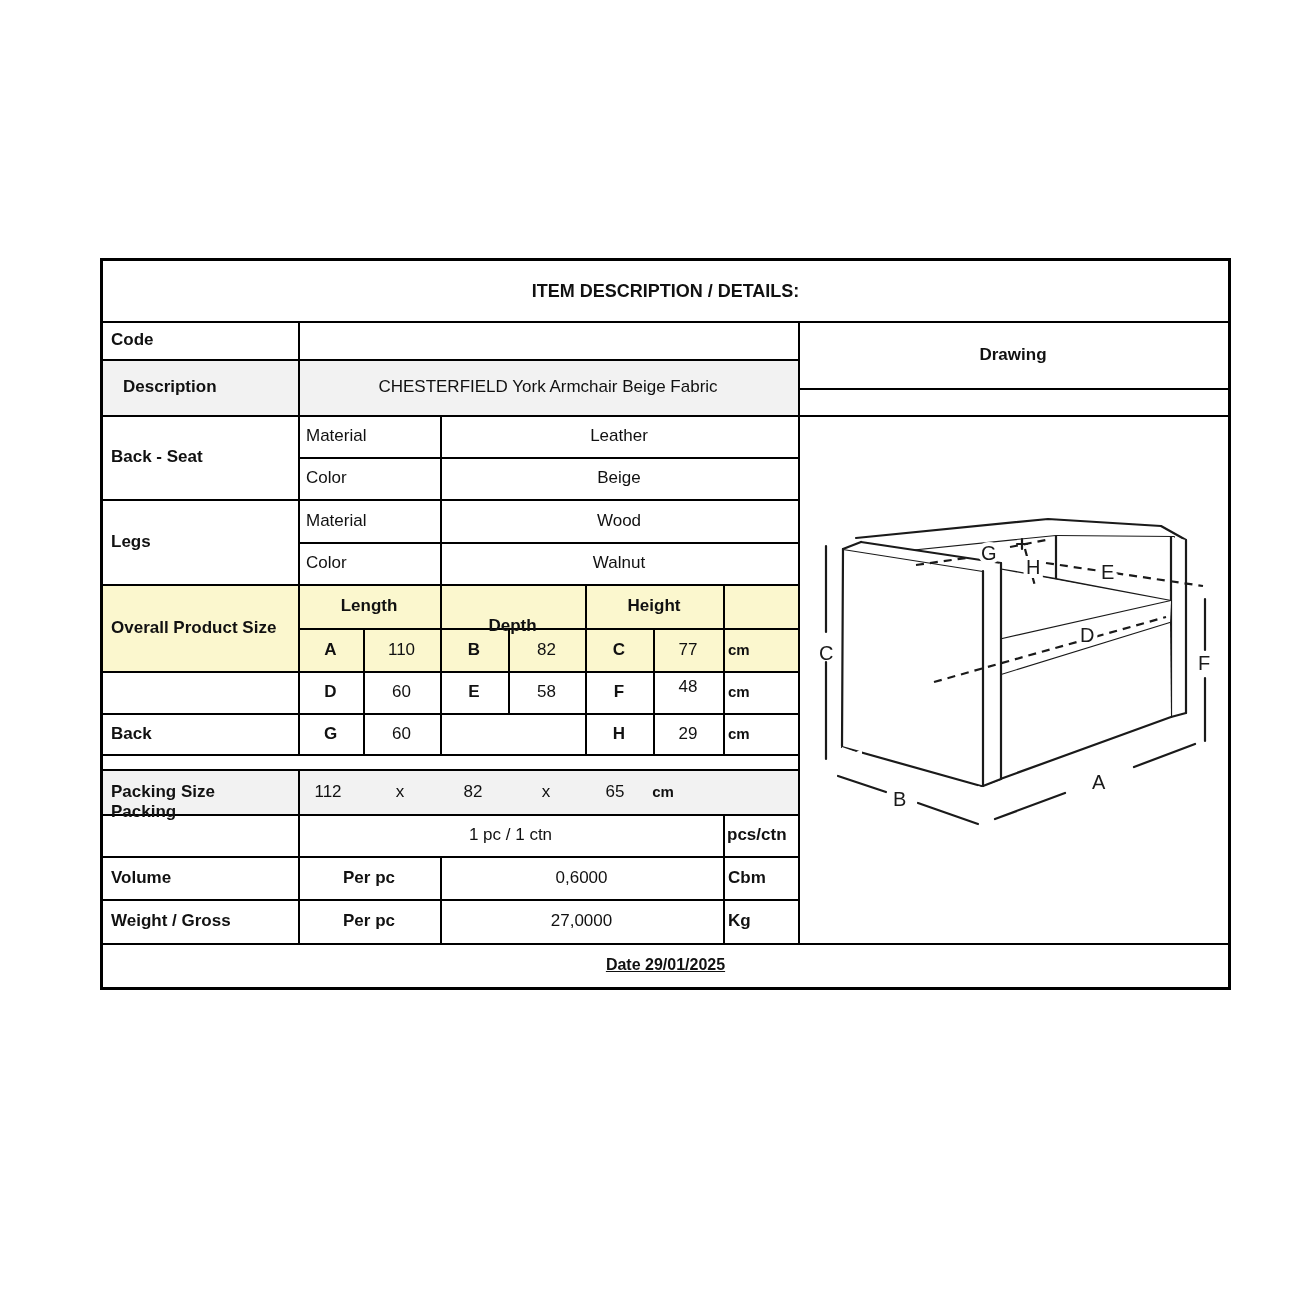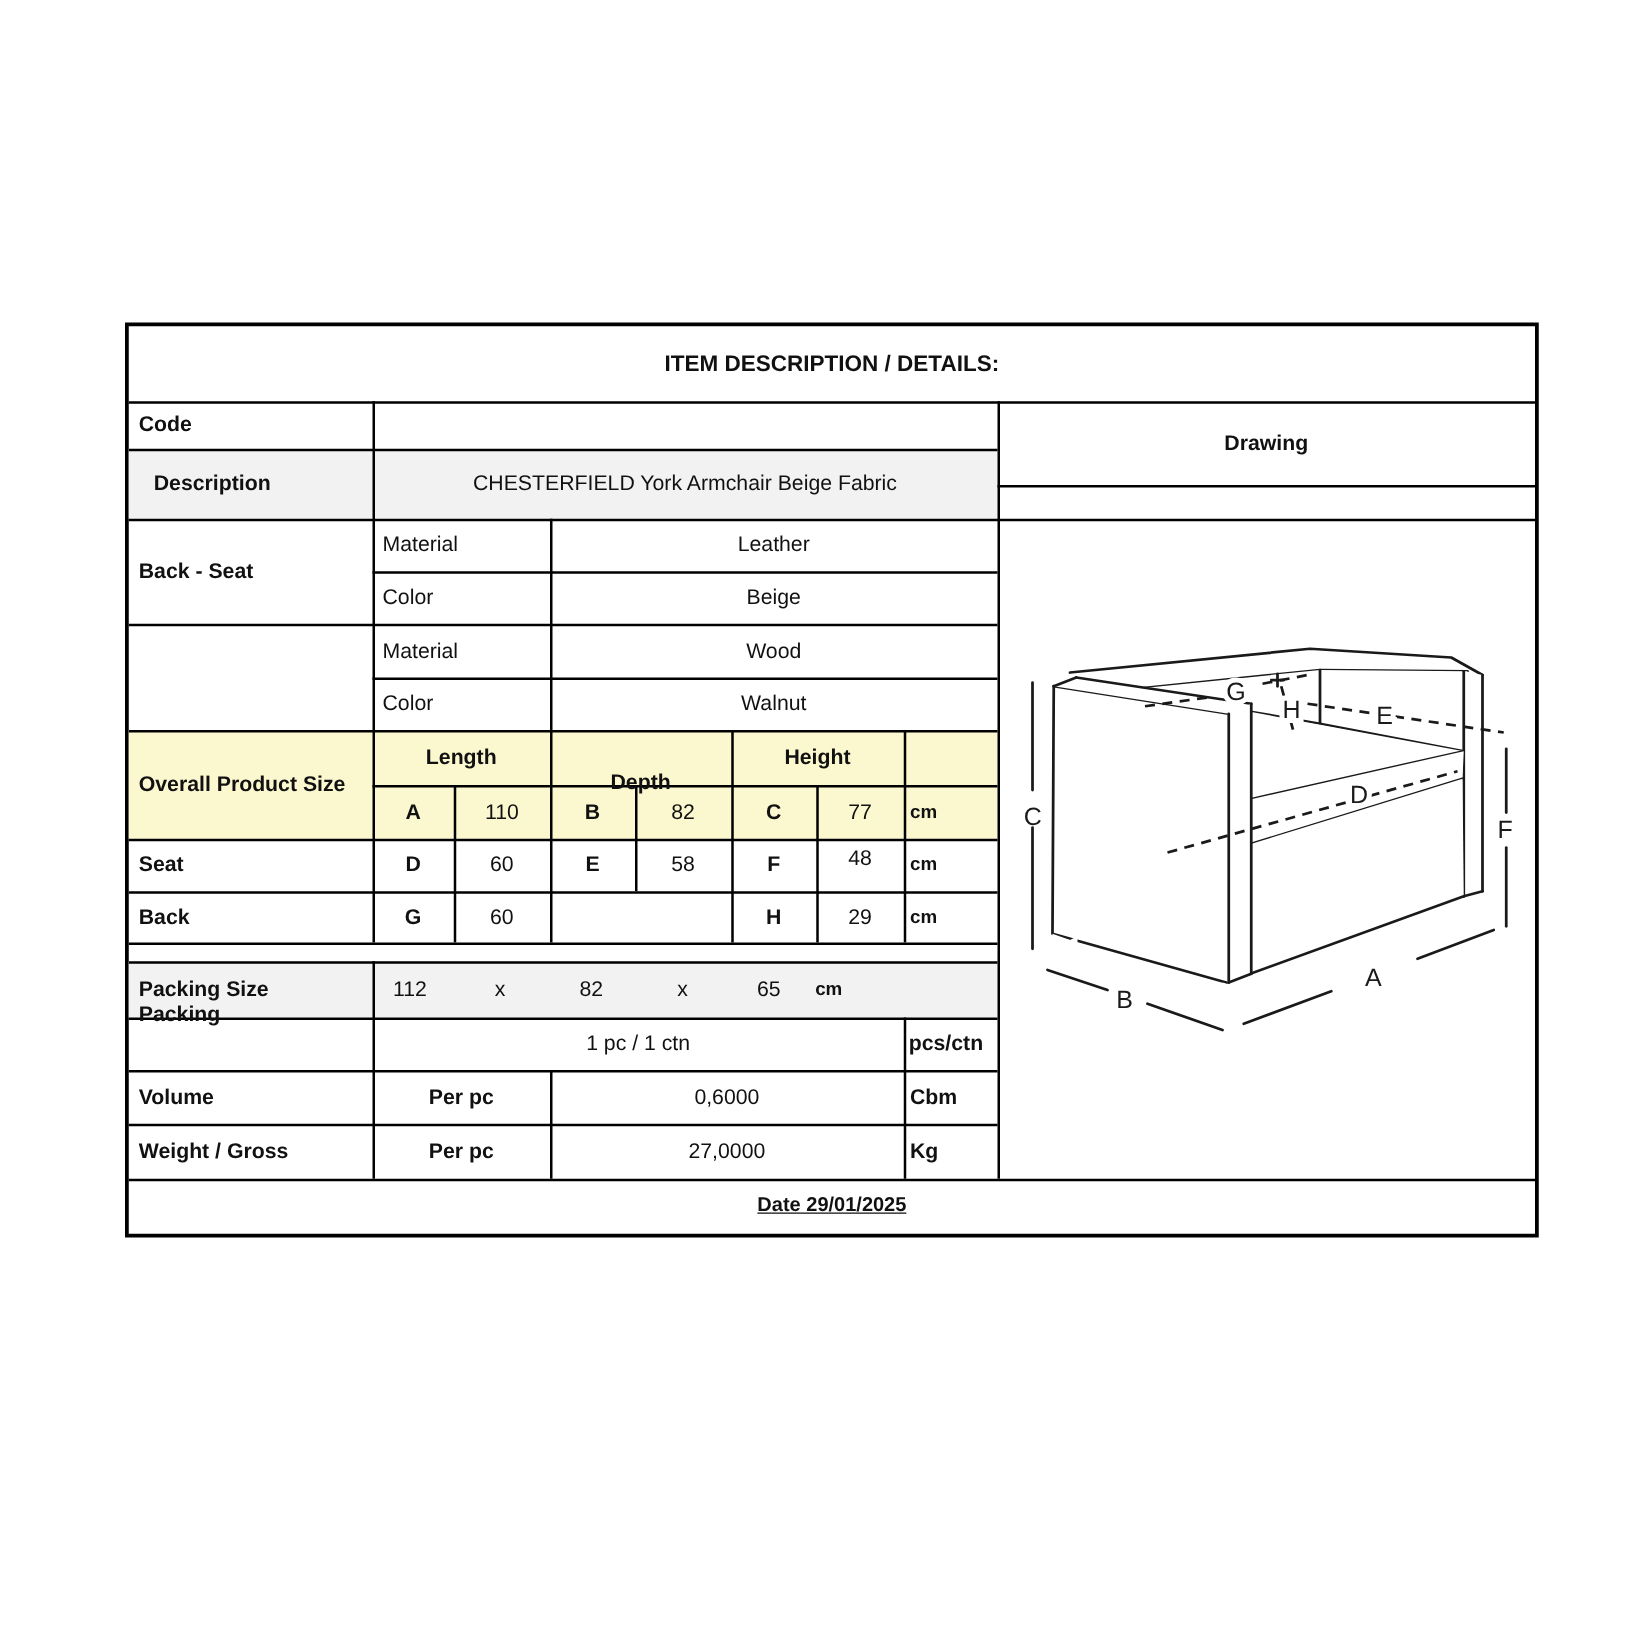--- a/index.html
+++ b/index.html
@@ -69,38 +69,38 @@
   <div class="cell c" style="left:195px;top:98px;width:500px;height:56px;">CHESTERFIELD York Armchair Beige Fabric</div>
 
   <div class="cell c b" style="left:695px;top:60px;width:430px;height:67px;">Drawing</div>
 
   <div class="cell l b" style="left:0;top:154px;width:195px;height:84px;">Back - Seat</div>
   <div class="cell l" style="left:195px;top:154px;width:142px;height:42px;">Material</div>
   <div class="cell c" style="left:337px;top:154px;width:358px;height:42px;">Leather</div>
   <div class="cell l" style="left:195px;top:196px;width:142px;height:42px;">Color</div>
   <div class="cell c" style="left:337px;top:196px;width:358px;height:42px;">Beige</div>
 
+  <div class="cell l b" style="left:0;top:238px;width:195px;height:85px;">Legs</div>
   <div class="cell l" style="left:195px;top:238px;width:142px;height:43px;">Material</div>
   <div class="cell c" style="left:337px;top:238px;width:358px;height:43px;">Wood</div>
   <div class="cell l" style="left:195px;top:281px;width:142px;height:42px;">Color</div>
   <div class="cell c" style="left:337px;top:281px;width:358px;height:42px;">Walnut</div>
 
   <div class="cell l b" style="left:0;top:323px;width:195px;height:87px;">Overall Product Size</div>
   <div class="cell c b" style="left:195px;top:323px;width:142px;height:44px;">Length</div>
   <div class="cell c b" style="left:337px;top:323px;width:145px;height:44px;margin-top:20px;">Depth</div>
   <div class="cell c b" style="left:482px;top:323px;width:138px;height:44px;">Height</div>
   <div class="cell c b" style="left:195px;top:367px;width:65px;height:43px;">A</div>
   <div class="cell c" style="left:260px;top:367px;width:77px;height:43px;">110</div>
   <div class="cell c b" style="left:337px;top:367px;width:68px;height:43px;">B</div>
   <div class="cell c" style="left:405px;top:367px;width:77px;height:43px;">82</div>
   <div class="cell c b" style="left:482px;top:367px;width:68px;height:43px;">C</div>
   <div class="cell c" style="left:550px;top:367px;width:70px;height:43px;">77</div>
   <div class="cell l unit" style="left:620px;top:367px;width:75px;height:43px;">cm</div>
 
-  <div class="cell l b" style="left:0;top:410px;width:195px;height:42px;">Seat</div>
   <div class="cell c b" style="left:195px;top:410px;width:65px;height:42px;">D</div>
   <div class="cell c" style="left:260px;top:410px;width:77px;height:42px;">60</div>
   <div class="cell c b" style="left:337px;top:410px;width:68px;height:42px;">E</div>
   <div class="cell c" style="left:405px;top:410px;width:77px;height:42px;">58</div>
   <div class="cell c b" style="left:482px;top:410px;width:68px;height:42px;">F</div>
   <div class="cell c" style="left:550px;top:410px;width:70px;height:32px;">48</div>
   <div class="cell l unit" style="left:620px;top:410px;width:75px;height:42px;">cm</div>
 
   <div class="cell l b" style="left:0;top:452px;width:195px;height:41px;">Back</div>
   <div class="cell c b" style="left:195px;top:452px;width:65px;height:41px;">G</div>

